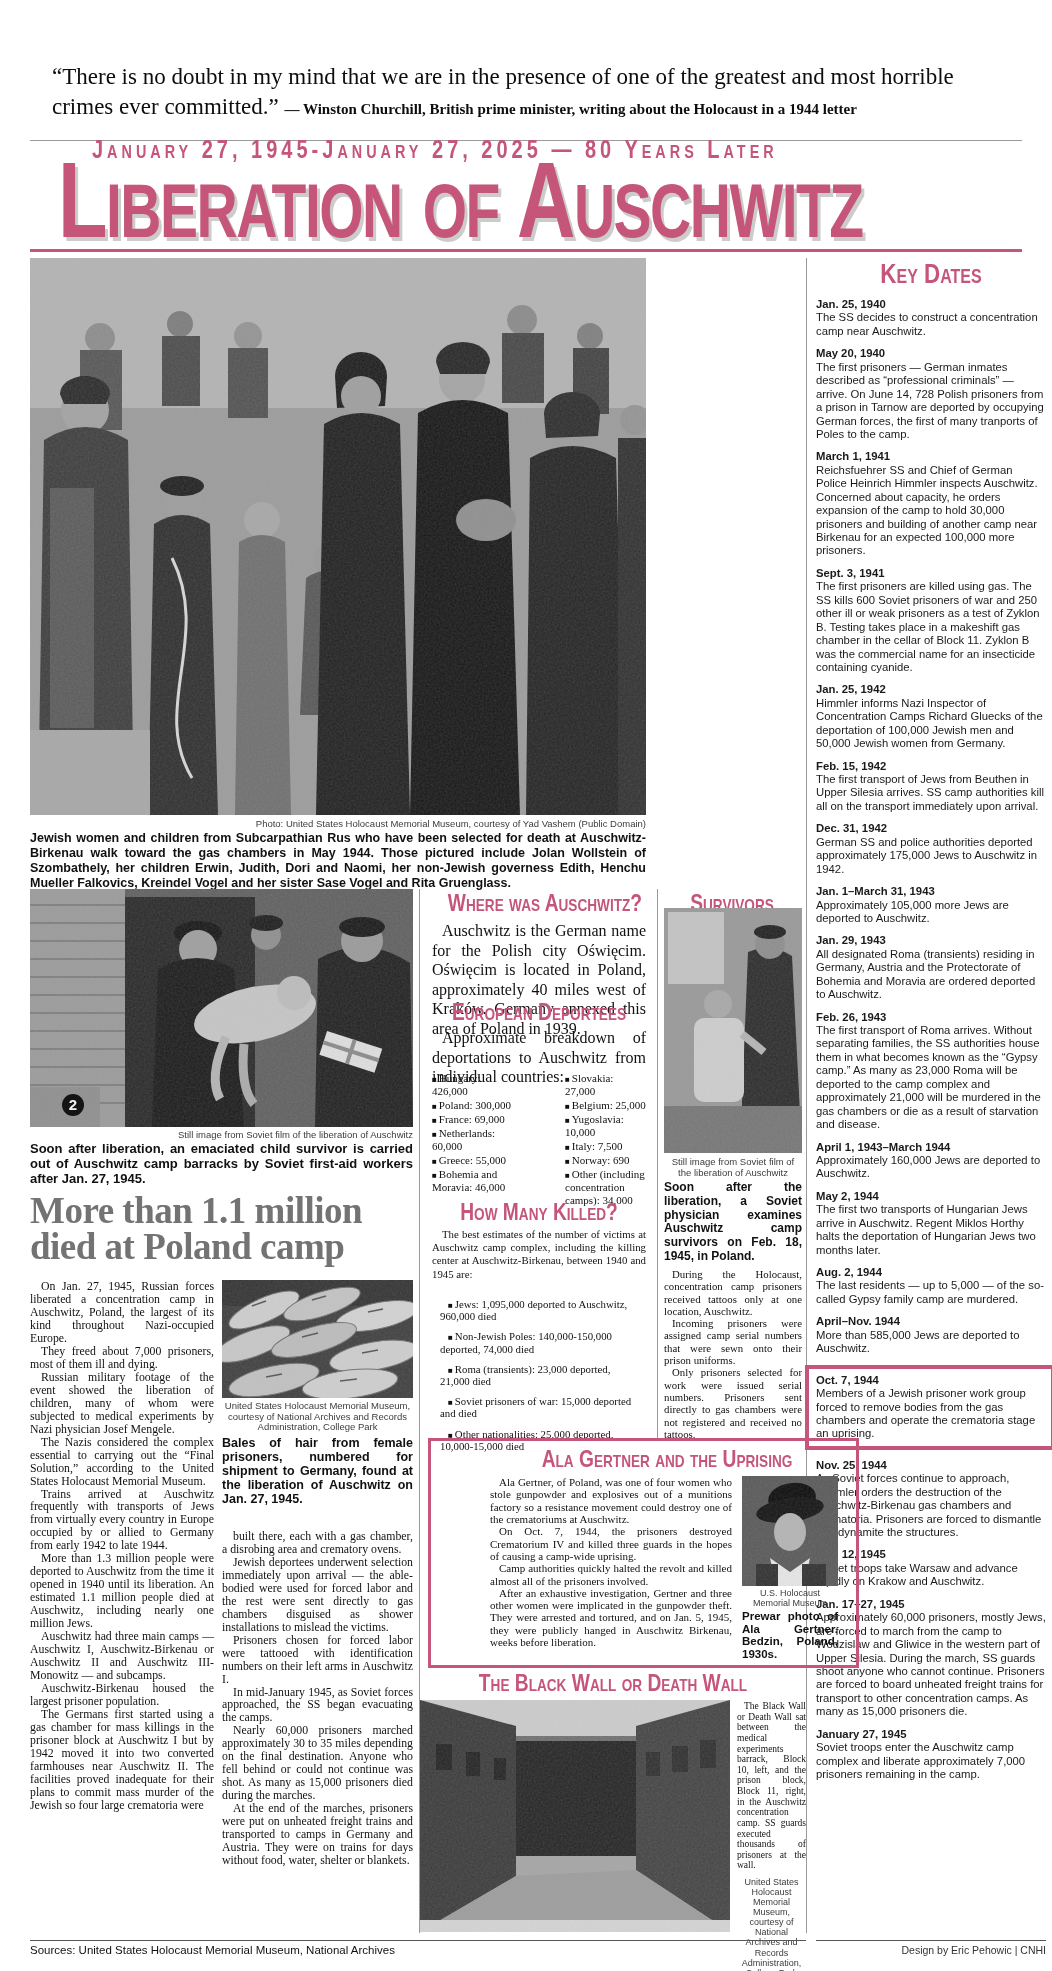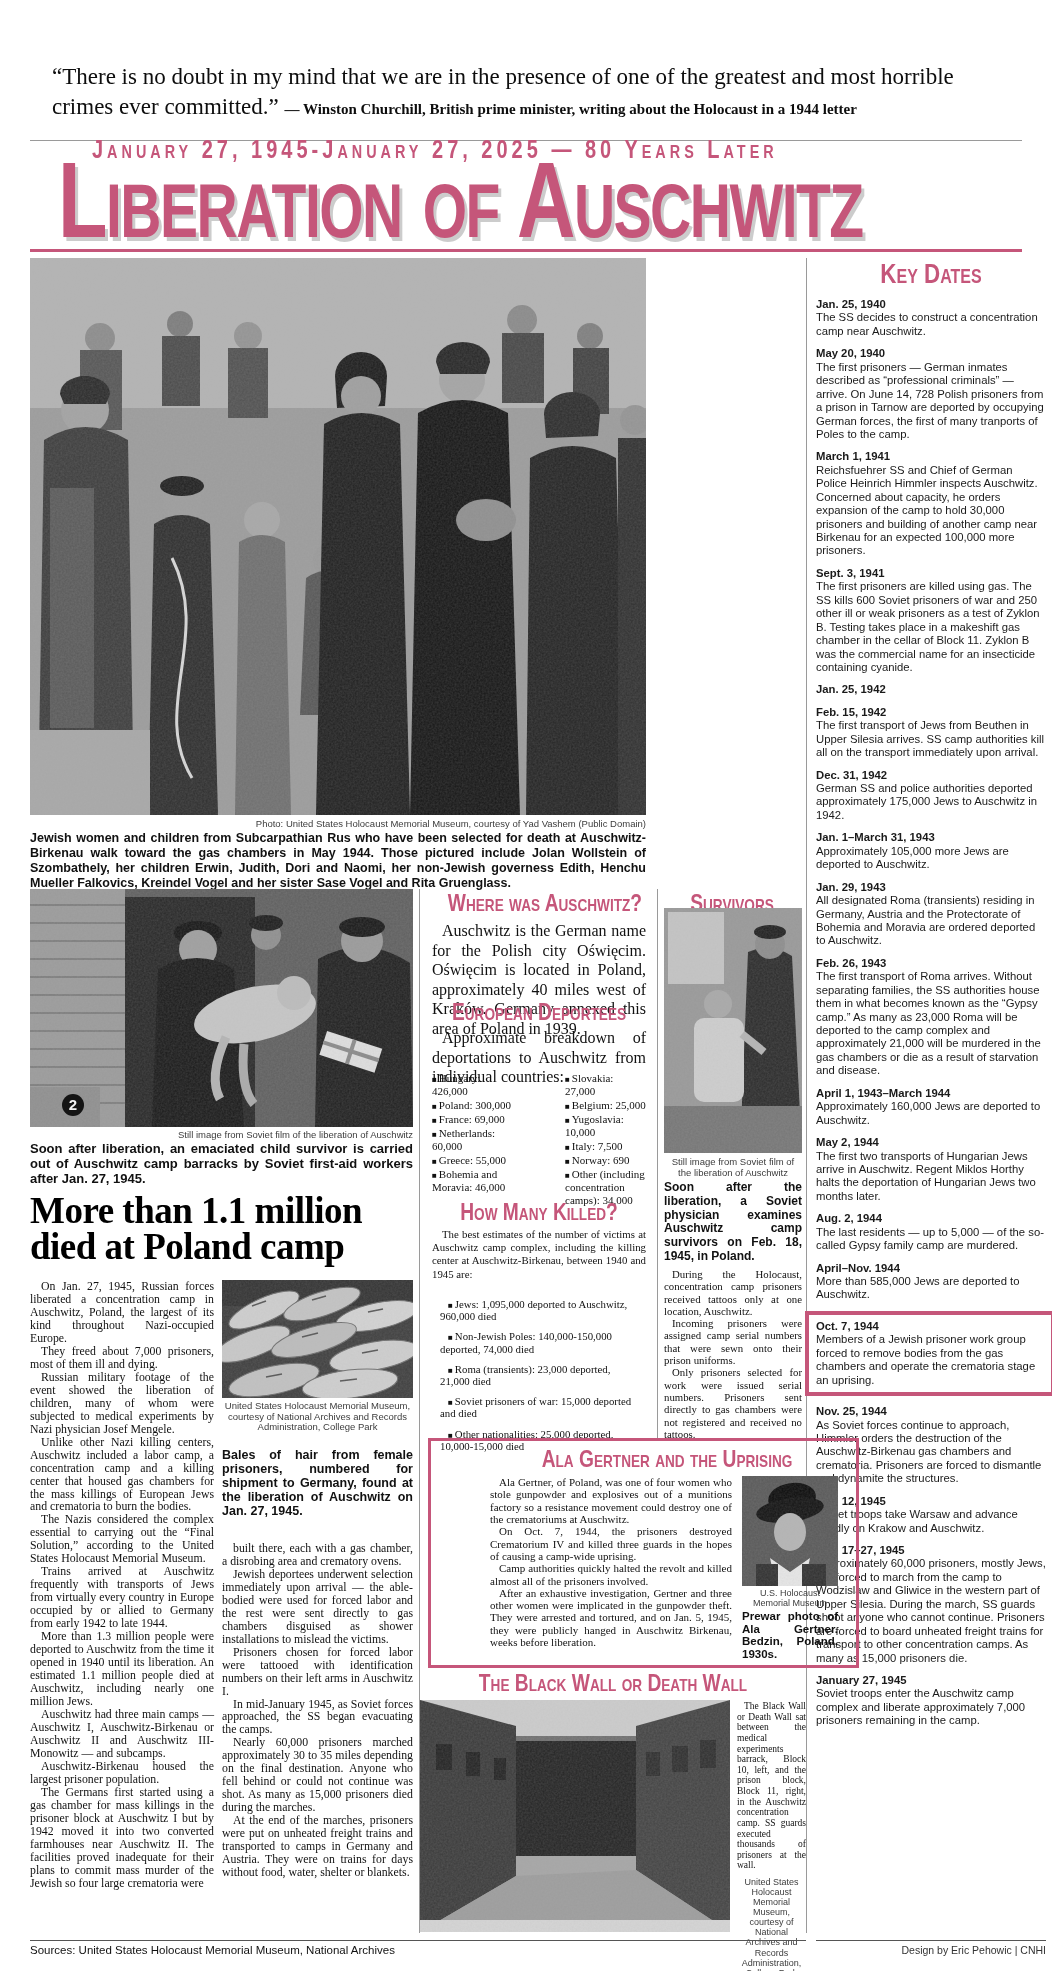--- a/index.html
+++ b/index.html
@@ -26,21 +26,21 @@
   .kd{font-size:11.3px;line-height:1.19;color:#1a1a1a;}
   .kd-head{font-size:28px;margin-bottom:10px;}
   .kd-entry{margin-bottom:9px;}
   .kd-date{font-weight:bold;}
   .kd-highlight{border:4px solid var(--accent);padding:5px 7px;margin:0 -9px 9px -11px;}
   
   .article{display:flex;gap:8px;}
   .article .col{font-family:"Liberation Serif",serif;font-size:11.8px;line-height:1.1;text-align:justify;}
   .article p{margin:0;text-indent:11px;}
   .headline{font-family:"Liberation Serif",serif;font-weight:bold;font-size:37px;line-height:0.98;
-            letter-spacing:-0.5px;color:#000000;}
+            letter-spacing:-0.5px;color:#737373;}
   
   .midhead{font-size:24px;}
   .midbody{font-family:"Liberation Serif",serif;font-size:16px;line-height:1.22;text-align:justify;}
   .midbody p{margin:0;text-indent:10px;}
   .sq{position:relative;}
   .sq::before{content:"■ ";font-size:8px;}
   .dep-item{font-family:"Liberation Serif",serif;font-size:11px;line-height:1.18;margin-bottom:1px;}
   .killed p{margin:8px;text-indent:8px;font-family:"Liberation Serif",serif;font-size:10.8px;line-height:1.13;}
   .surv-body p{margin:0;text-indent:8px;font-family:"Liberation Serif",serif;font-size:10.8px;line-height:1.14;text-align:justify;}
   
@@ -158,20 +158,21 @@
           <div>Reichsfuehrer SS and Chief of German Police Heinrich Himmler inspects Auschwitz. Concerned about capacity, he orders expansion of the camp to hold 30,000 prisoners and building of another camp near Birkenau for an expected 100,000 more prisoners.</div>
         </div>
 
         <div class="kd-entry">
           <div class="kd-date">Sept. 3, 1941</div>
           <div>The first prisoners are killed using gas. The SS kills 600 Soviet prisoners of war and 250 other ill or weak prisoners as a test of Zyklon B. Testing takes place in a makeshift gas chamber in the cellar of Block 11. Zyklon B was the commercial name for an insecticide containing cyanide.</div>
         </div>
 
         <div class="kd-entry">
           <div class="kd-date">Jan. 25, 1942</div>
+          <div>Himmler informs Nazi Inspector of Concentration Camps Richard Gluecks of the deportation of 100,000 Jewish men and 50,000 Jewish women from Germany.</div>
         </div>
 
         <div class="kd-entry">
           <div class="kd-date">Feb. 15, 1942</div>
           <div>The first transport of Jews from Beuthen in Upper Silesia arrives. SS camp authorities kill all on the transport immediately upon arrival.</div>
         </div>
 
         <div class="kd-entry">
           <div class="kd-date">Dec. 31, 1942</div>
           <div>German SS and police authorities deported approximately 175,000 Jews to Auschwitz in 1942.</div>
@@ -294,21 +295,20 @@
   <div class="abs credit" style="left:30px;top:1130px;width:383px;text-align:right;">Still image from Soviet film of the liberation of Auschwitz</div>
   <div class="abs capb" style="left:30px;top:1141px;width:383px;font-size:13px;line-height:1.16;">Soon after liberation, an emaciated child survivor is carried out of Auschwitz camp barracks by Soviet first-aid workers after Jan. 27, 1945.</div>
 
   <div class="abs headline" style="left:30px;top:1193px;width:390px;">More than 1.1 million died at Poland camp</div>
   <div class="abs article" style="left:30px;top:1280px;width:383px;height:652px;">
     <div class="col" style="width:184px;">
 
     <p>On Jan. 27, 1945, Russian forces liberated a concentration camp in Auschwitz, Poland, the largest of its kind throughout Nazi-occupied Europe.</p>
         <p>They freed about 7,000 prisoners, most of them ill and dying.</p>
         <p>Russian military footage of the event showed the liberation of children, many of whom were subjected to medical experiments by Nazi physician Josef Mengele.</p>
-        <p>Unlike other Nazi killing centers, Auschwitz included a labor camp, a concentration camp and a killing center that housed gas chambers for the mass killings of European Jews and crematoria to burn the bodies.</p>
         <p>The Nazis considered the complex essential to carrying out the “Final Solution,” according to the United States Holocaust Memorial Museum.</p>
         <p>Trains arrived at Auschwitz frequently with transports of Jews from virtually every country in Europe occupied by or allied to Germany from early 1942 to late 1944.</p>
         <p>More than 1.3 million people were deported to Auschwitz from the time it opened in 1940 until its liberation. An estimated 1.1 million people died at Auschwitz, including nearly one million Jews.</p>
         <p>Auschwitz had three main camps — Auschwitz I, Auschwitz-Birkenau or Auschwitz II and Auschwitz III-Monowitz — and subcamps.</p>
         <p>Auschwitz-Birkenau housed the largest prisoner population.</p>
         <p>The Germans first started using a gas chamber for mass killings in the prisoner block at Auschwitz I but by 1942 moved it into two converted farmhouses near Auschwitz II. The facilities proved inadequate for their plans to commit mass murder of the Jewish so four large crematoria were</p>
       </div>
     <div style="width:191px;">
       <div class="photo" style="width:191px;height:118px;">
         <svg viewBox="0 0 191 118" preserveAspectRatio="none">
@@ -324,21 +324,21 @@
             <ellipse cx="52" cy="100" rx="46" ry="14" fill="#c2c2c2" transform="rotate(-12 52 100)"></ellipse>
             <ellipse cx="128" cy="104" rx="48" ry="14" fill="#d0d0d0" transform="rotate(-7 128 104)"></ellipse>
           </g>
           <g stroke="#555" stroke-width="1.5">
             <path d="M30 26 l14 -5 M90 20 l14 -4 M146 32 l15 -3 M80 57 l16 -4 M140 73 l16 -3 M44 97 l16 -3 M118 101 l17 -2"></path>
           </g>
           <rect width="191" height="118" filter="url(#grain)" opacity="0.45"></rect>
         </svg>
       </div>
       <div class="credit" style="text-align:center;margin-top:3px;">United States Holocaust Memorial Museum, courtesy of National Archives and Records Administration, College Park</div>
-      <div class="capb" style="font-size:12.5px;line-height:1.12;margin-top:15px;">Bales of hair from female prisoners, numbered for shipment to Germany, found at the liberation of Auschwitz on Jan. 27, 1945.</div>
+      <div class="capb" style="font-size:12.5px;line-height:1.12;margin-top:3px;">Bales of hair from female prisoners, numbered for shipment to Germany, found at the liberation of Auschwitz on Jan. 27, 1945.</div>
       <div class="col" style="width:191px;margin-top:24px;">
 
       <p>built there, each with a gas chamber, a disrobing area and crematory ovens.</p>
           <p>Jewish deportees underwent selection immediately upon arrival — the able-bodied were used for forced labor and the rest were sent directly to gas chambers disguised as shower installations to mislead the victims.</p>
           <p>Prisoners chosen for forced labor were tattooed with identification numbers on their left arms in Auschwitz I.</p>
           <p>In mid-January 1945, as Soviet forces approached, the SS began evacuating the camps.</p>
           <p>Nearly 60,000 prisoners marched approximately 30 to 35 miles depending on the final destination. Anyone who fell behind or could not continue was shot. As many as 15,000 prisoners died during the marches.</p>
           <p>At the end of the marches, prisoners were put on unheated freight trains and transported to camps in Germany and Austria. They were on trains for days without food, water, shelter or blankets.</p>
         </div>
     </div>

